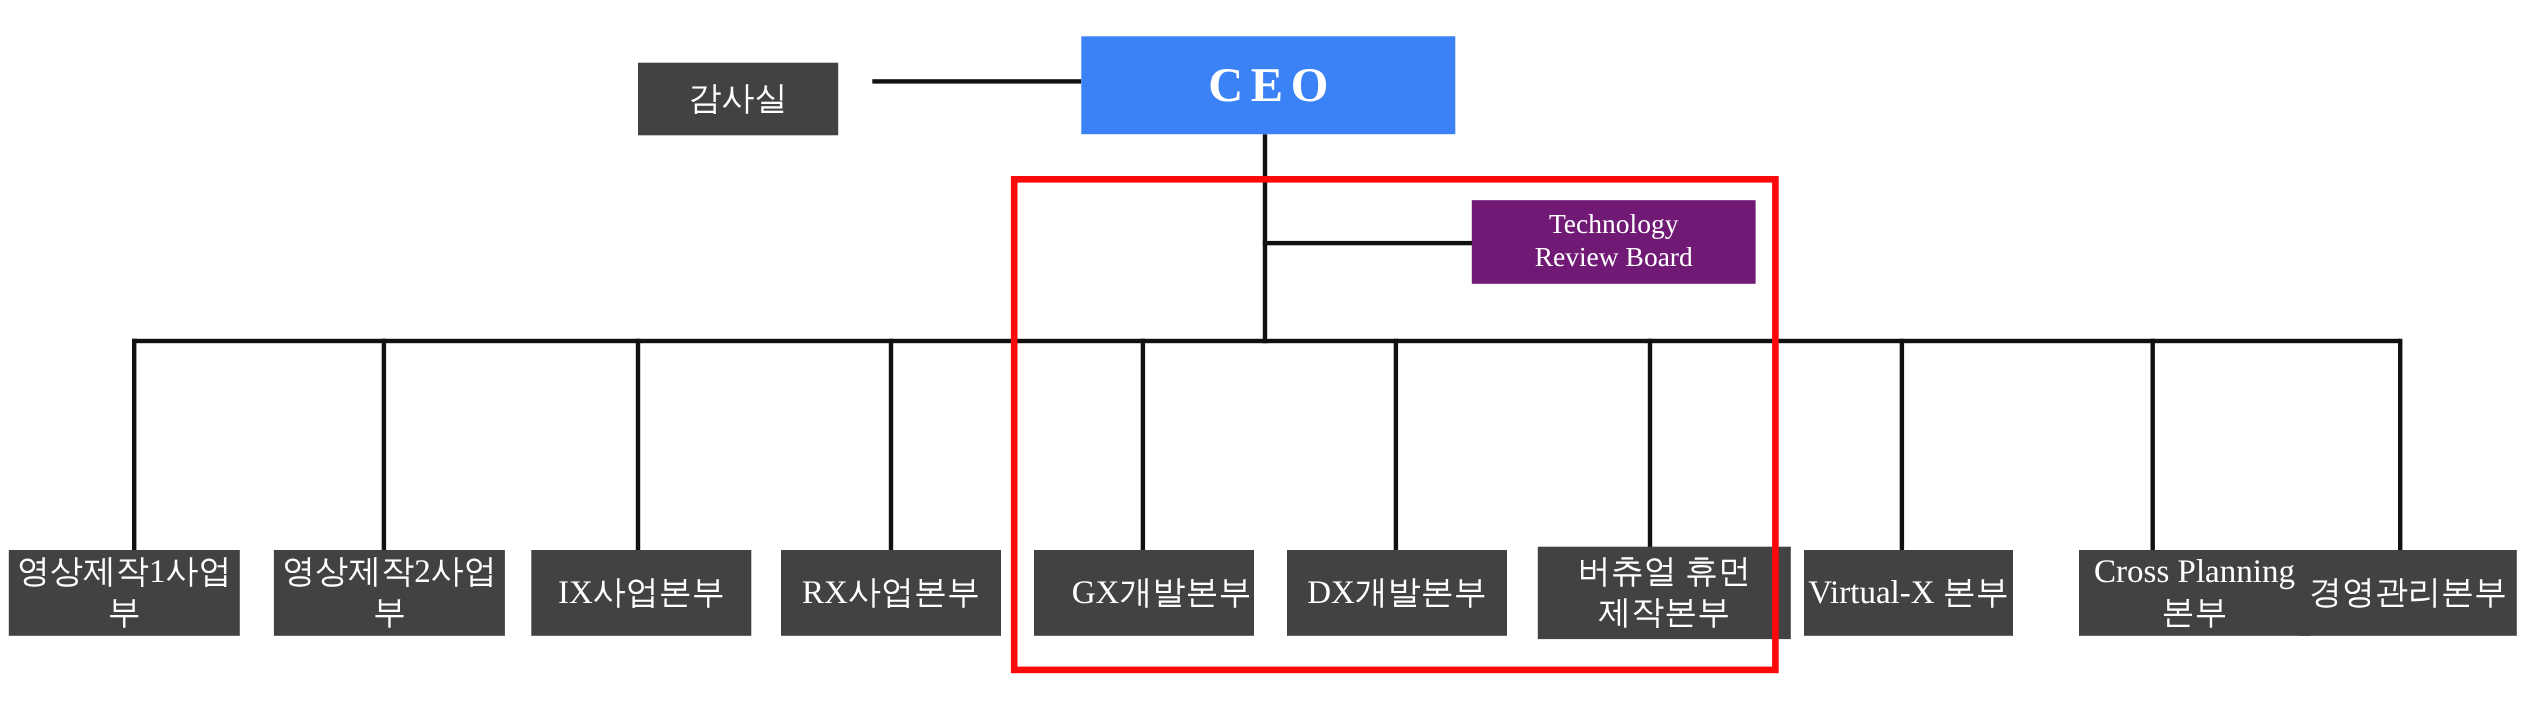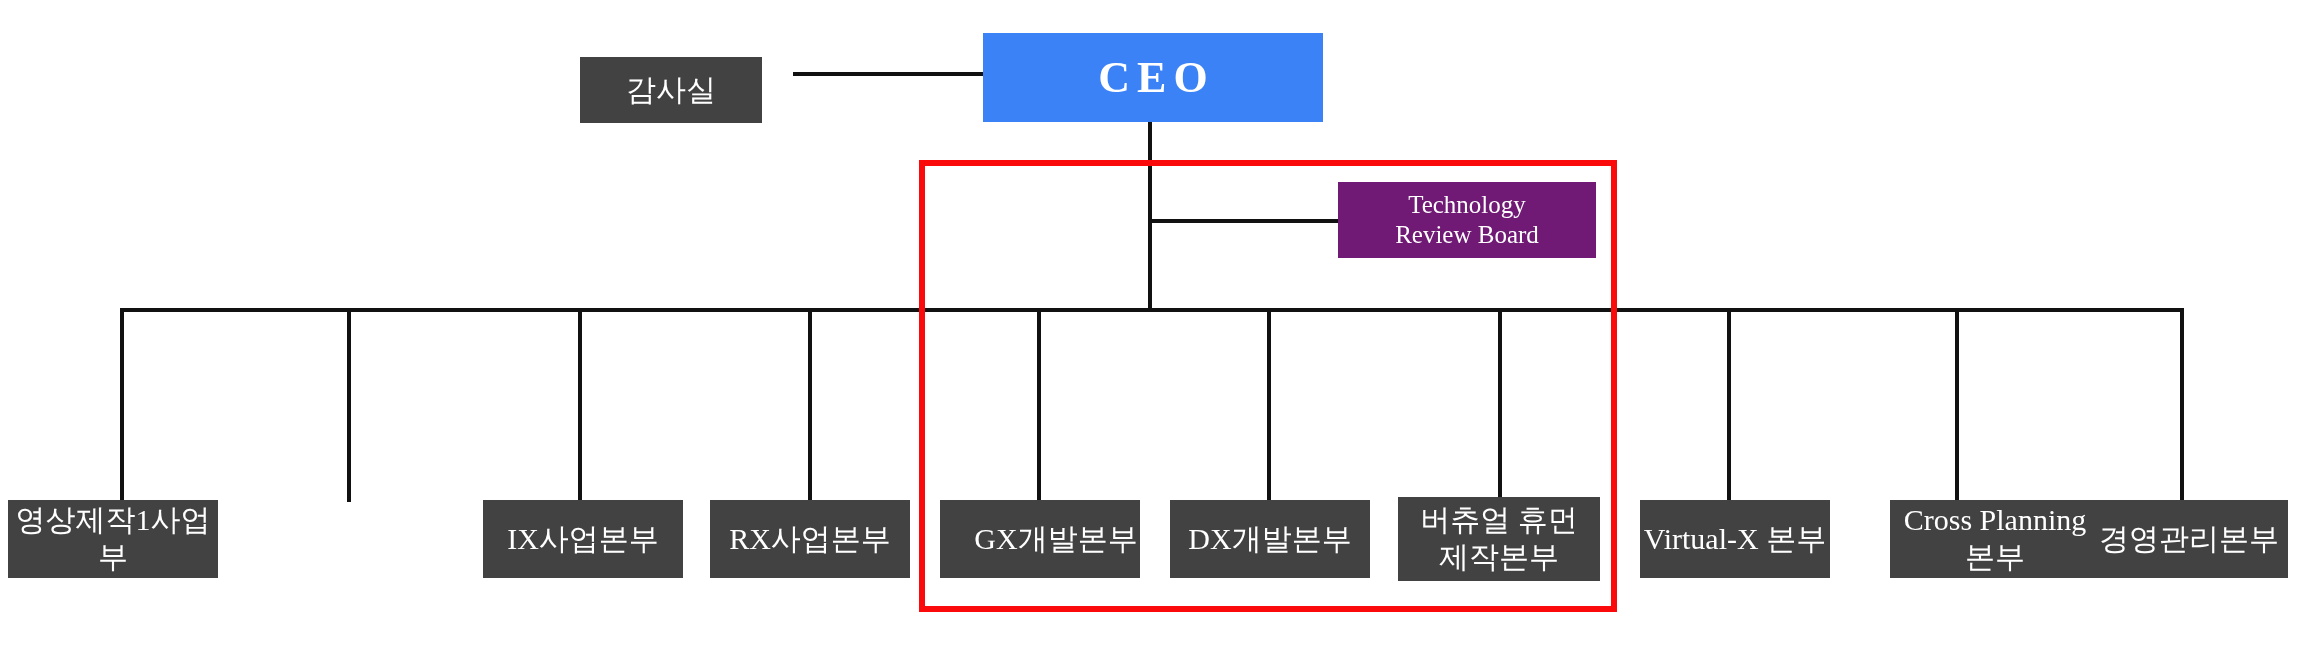--- a/index.html
+++ b/index.html
@@ -91,30 +91,31 @@
 
   <div class="node audit" style="left:580px; top:41px; width:182px; height:66px;margin-top:16px;">감사실</div>
 
   <div class="node ceo" style="left:983px; top:33px; width:340px; height:89px;">CEO</div>
 
   <div class="node board" style="left:1338px; top:182px; width:258px; height:76px;">Technology
 Review Board</div>
 
   <div class="node dept" style="left:8px; top:500px; width:210px; height:78px;">영상제작1사업부</div>
 
+  <div class="node dept" style="left:249px; top:500px; width:210px; height:78px;">영상제작2사업부</div>
 
   <div class="node dept" style="left:483px; top:500px; width:200px; height:78px;">IX사업본부</div>
 
   <div class="node dept" style="left:710px; top:500px; width:200px; height:78px;">RX사업본부</div>
 
   <div class="node dept" style="left:940px; top:500px; width:200px; height:78px;padding-left:32px;">GX개발본부</div>
 
   <div class="node dept" style="left:1170px; top:500px; width:200px; height:78px;">DX개발본부</div>
 
-  <div class="node dept" style="left:1398px; top:497px; width:202px; height:84px;">버츄얼 휴먼
+  <div class="node dept" style="left:1398px; top:497px; width:230px; height:84px;">버츄얼 휴먼
 제작본부</div>
 
   <div class="node dept" style="left:1640px; top:500px; width:190px; height:78px;">Virtual-X 본부</div>
 
   <div class="node dept" style="left:1857px; top:500px; width:210px; height:78px;margin-left:33px;">Cross Planning 본부</div>
 
   <div class="node dept" style="left:2090px; top:500px; width:198px; height:78px;">경영관리본부</div>
 
   <div class="highlight-box" style="left:919px; top:160px; width:698px; height:452px;"></div>
 

